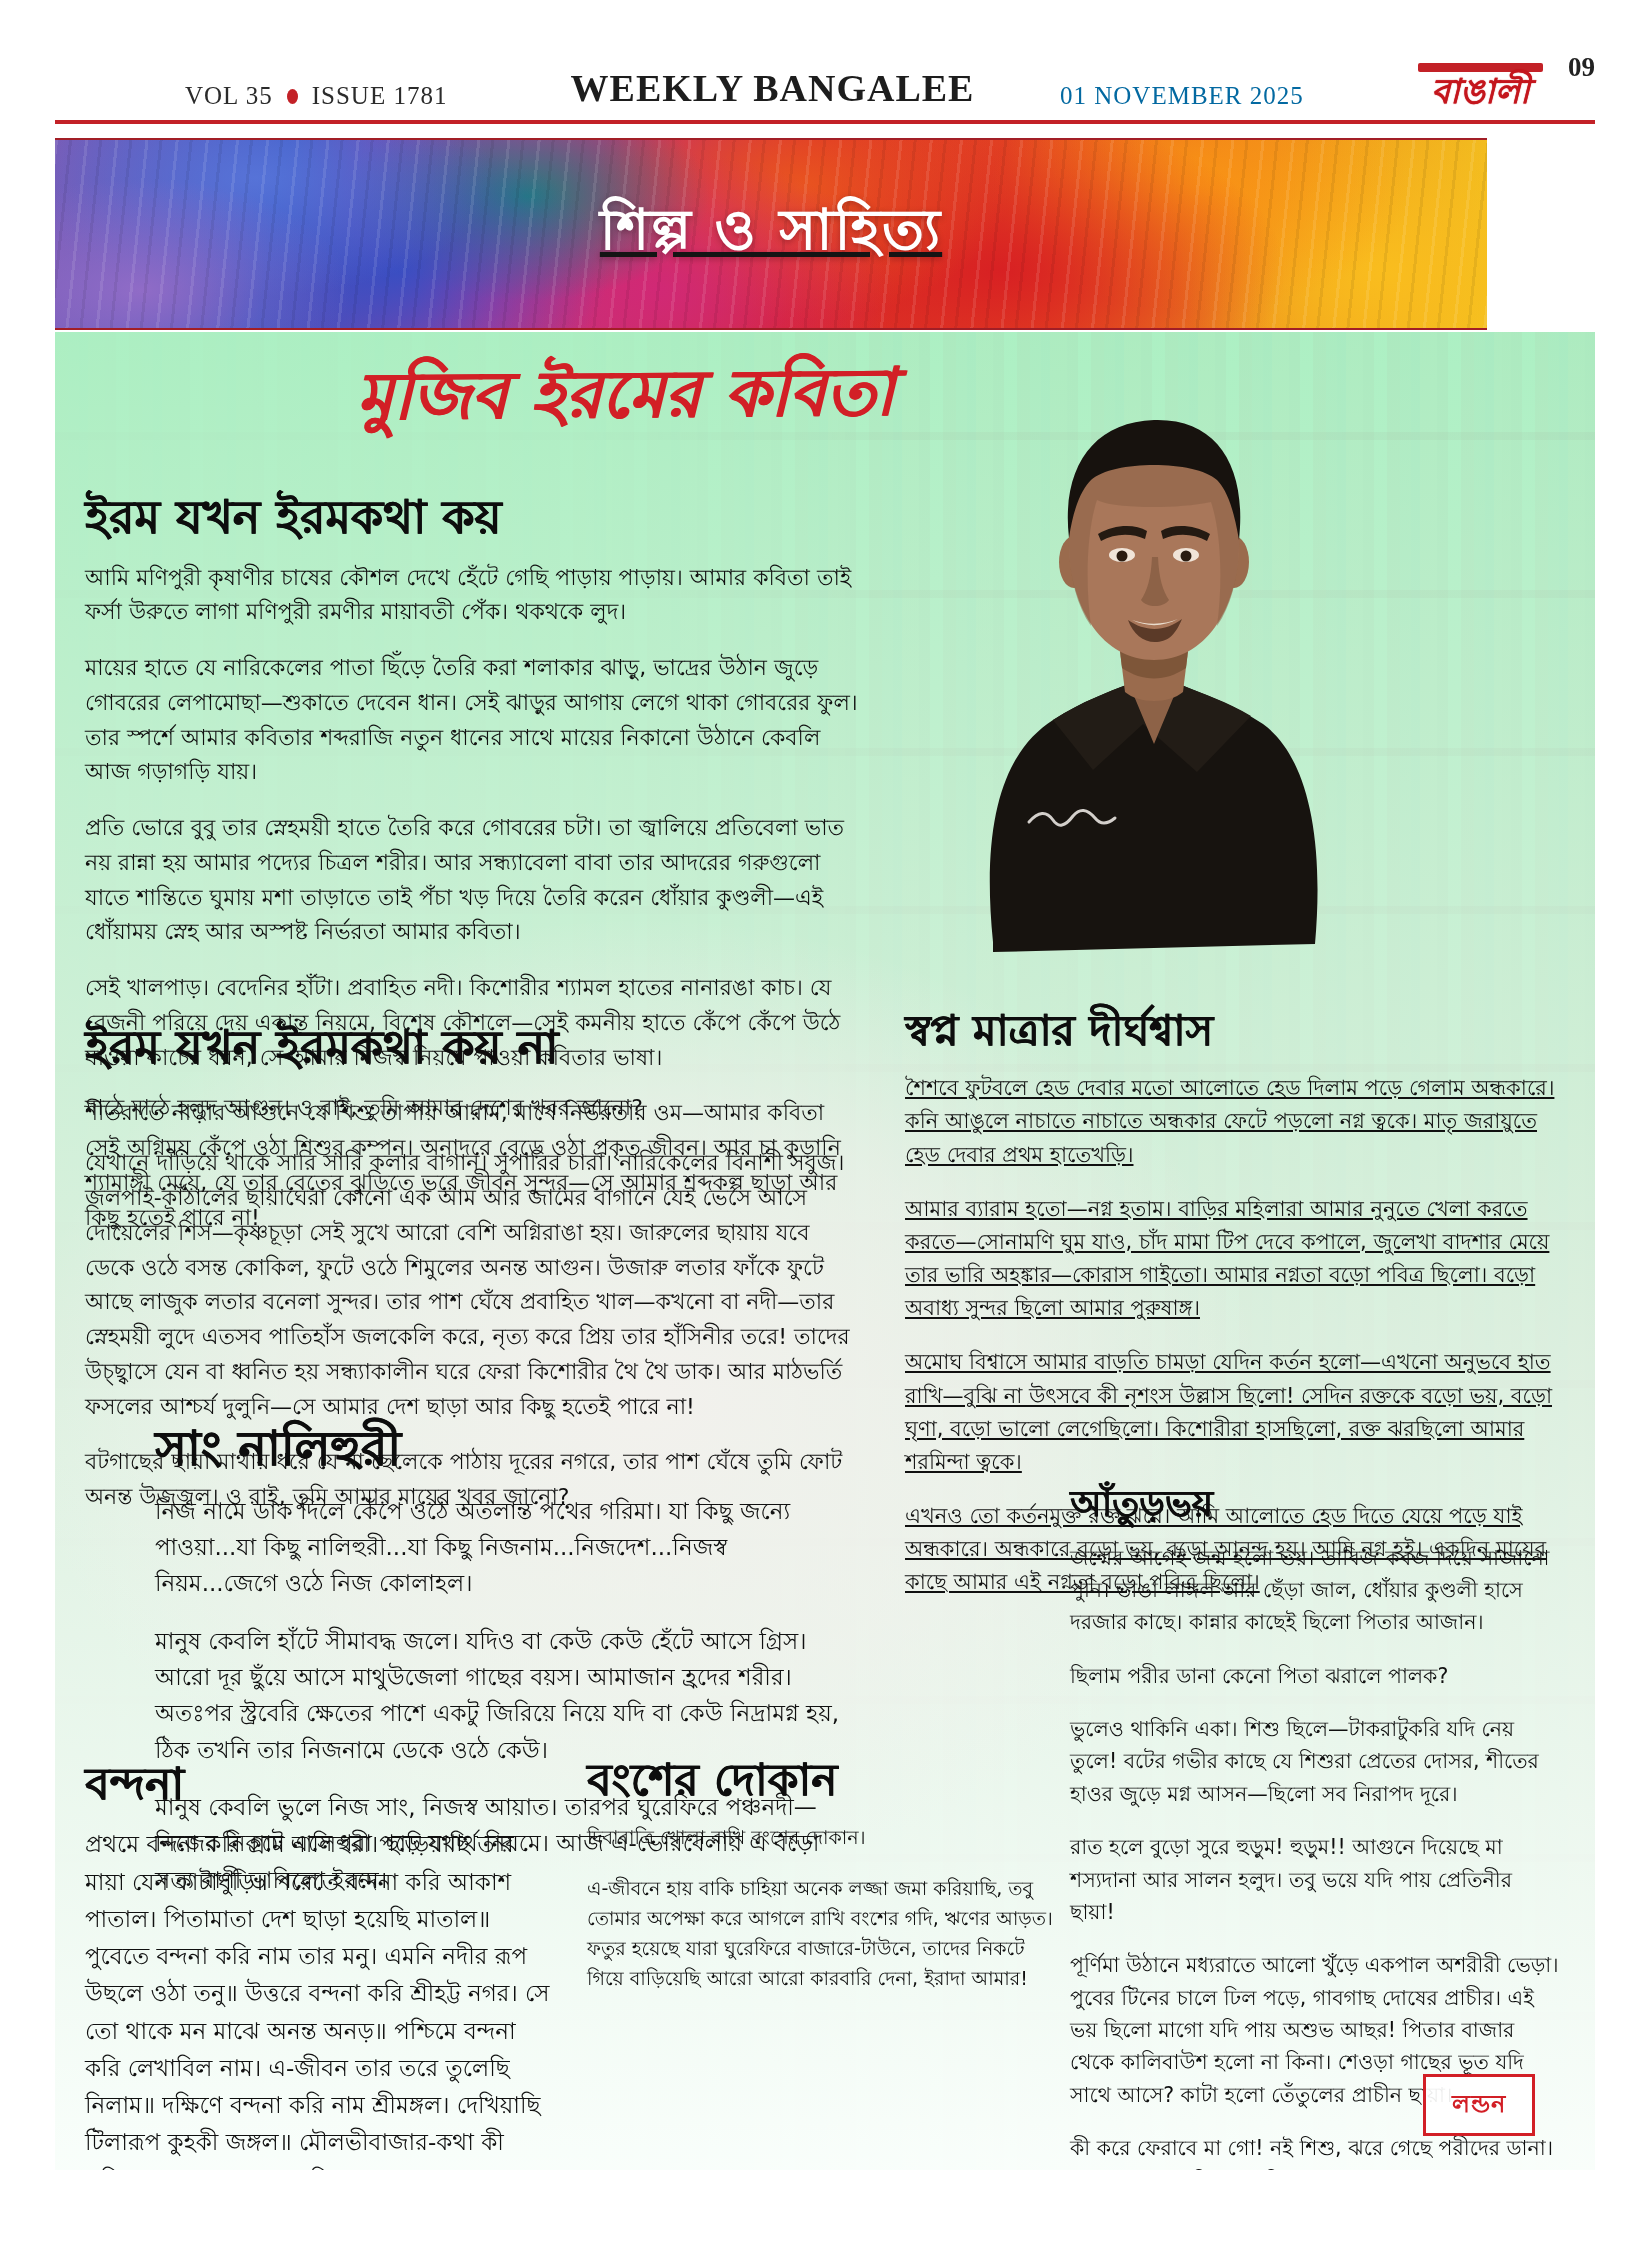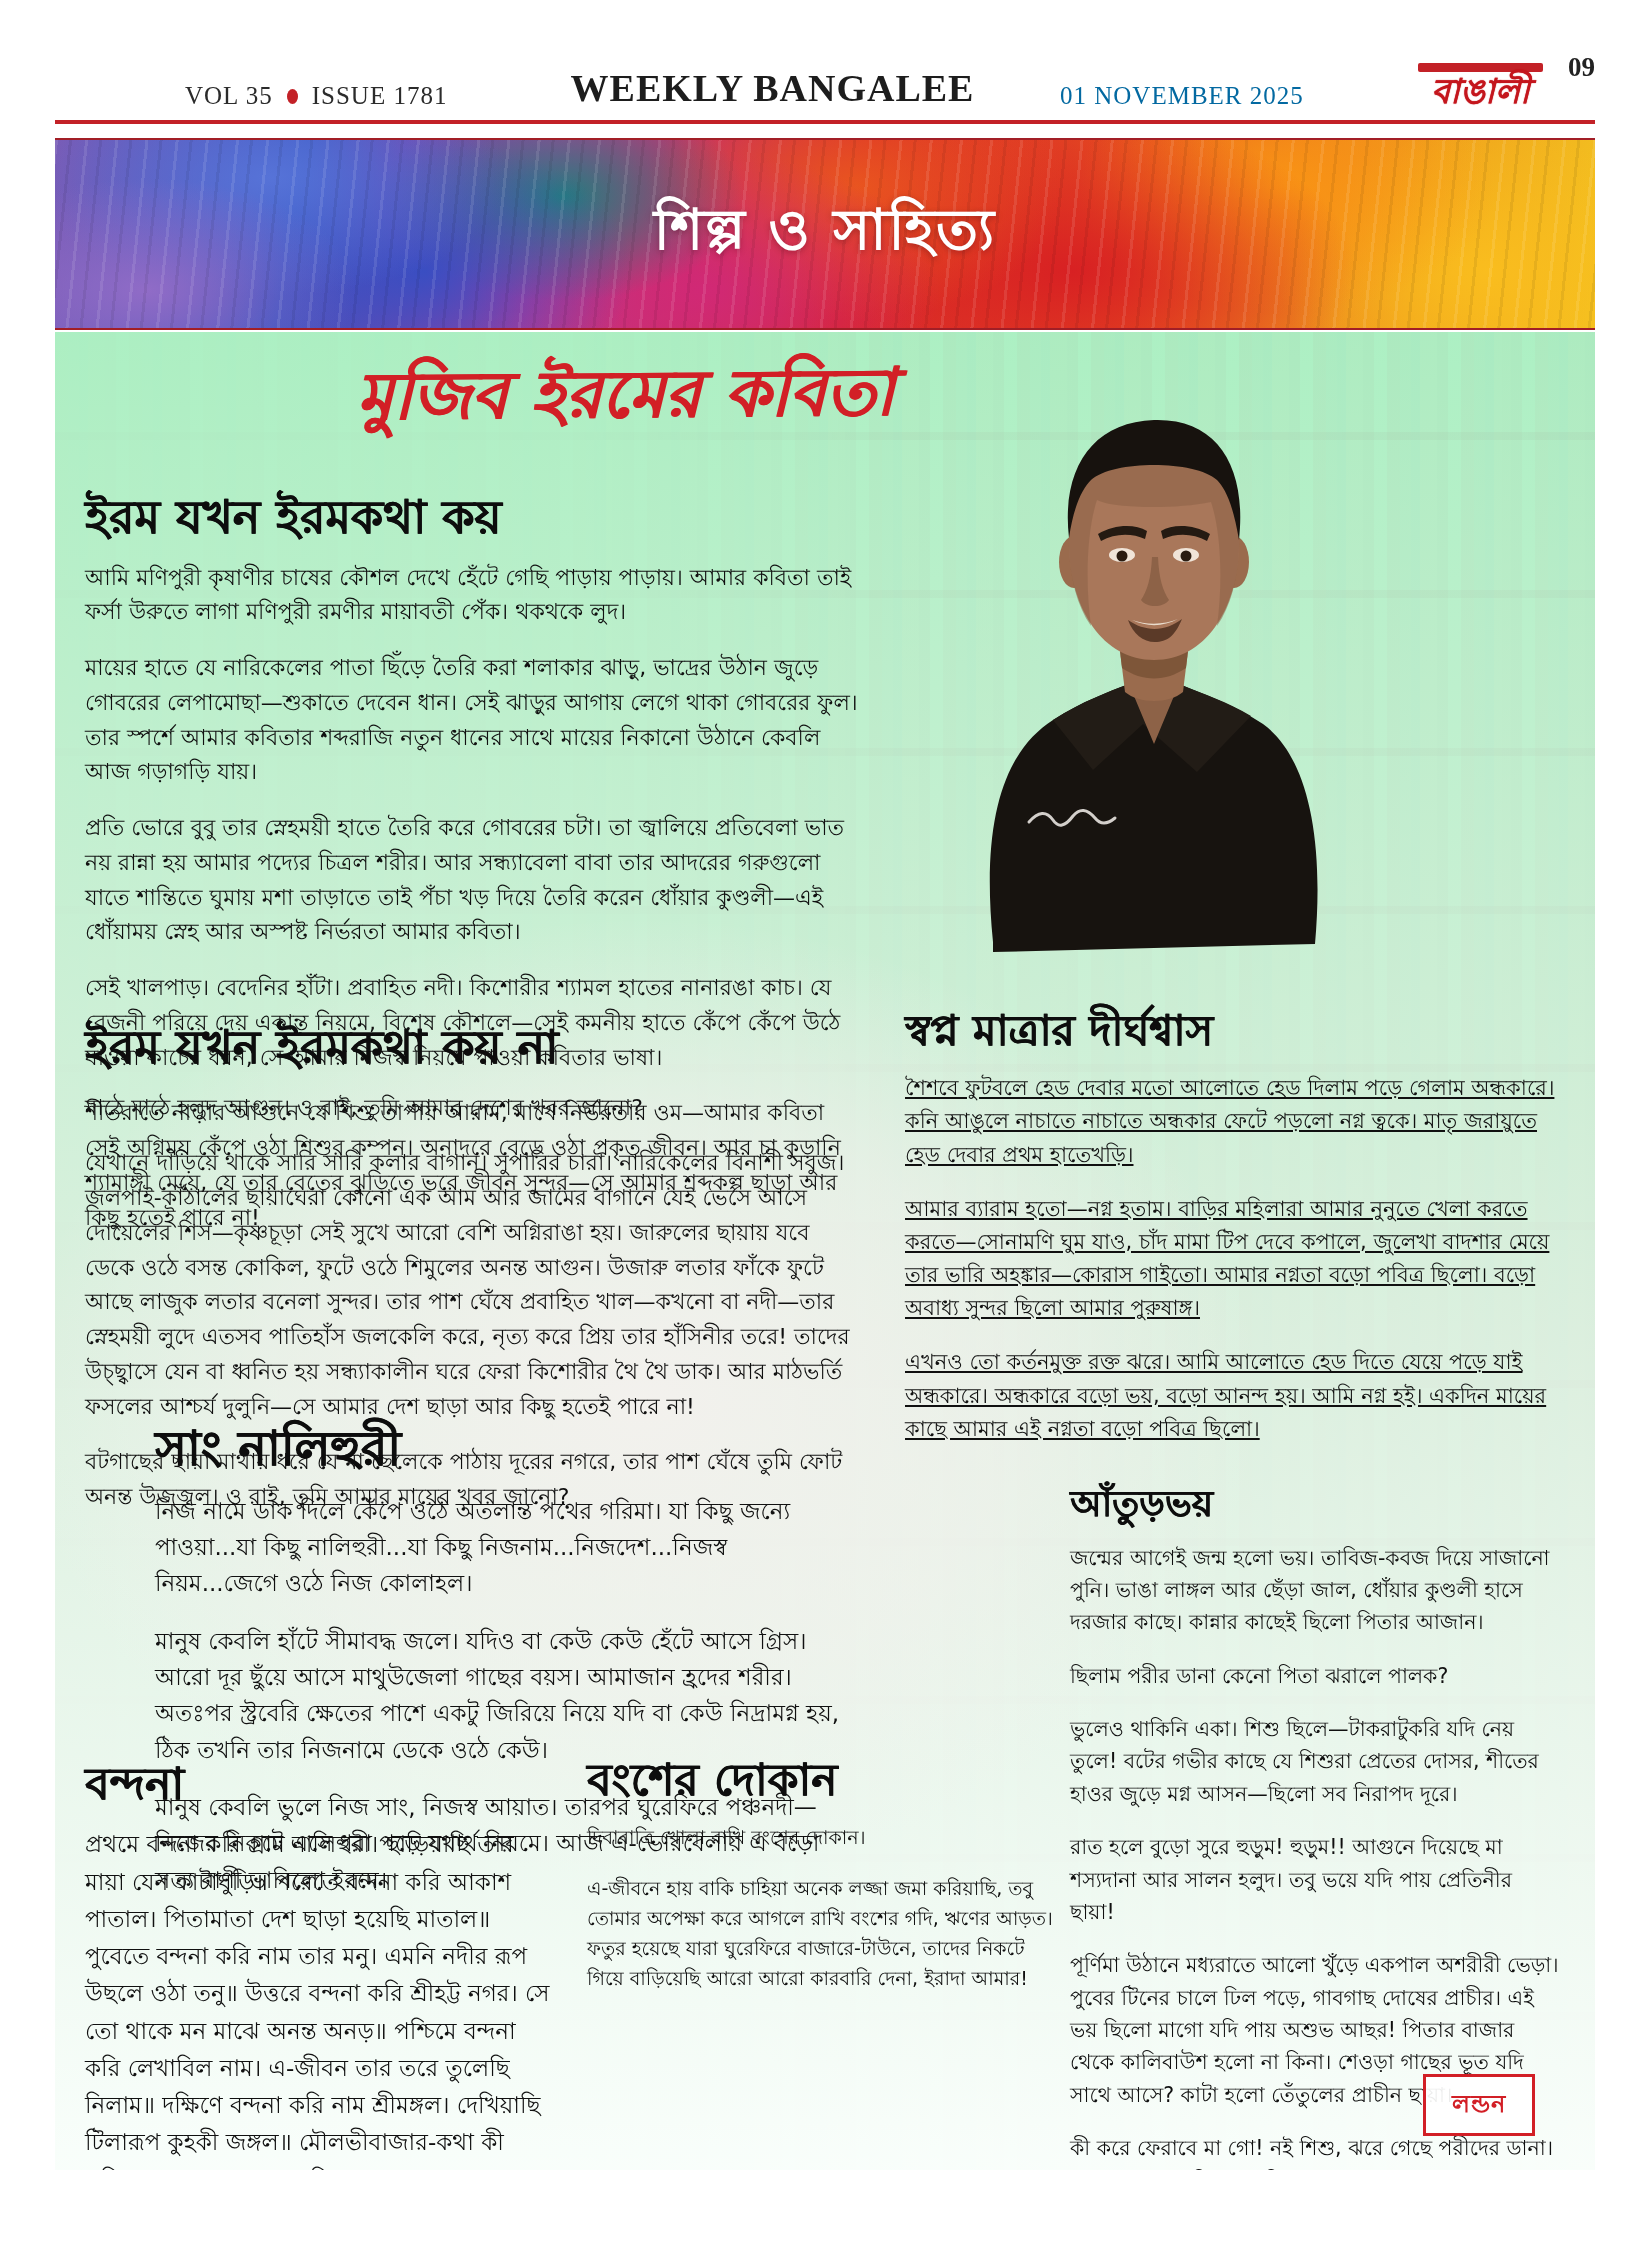--- a/index.html
+++ b/index.html
@@ -28,34 +28,35 @@
   .mh-logo .logo-word {
     color:#c4161d; font-weight:800; font-size:34px; line-height:36px;
     font-style:italic; text-shadow:0 0 1px #c4161d;
   }
   .mh-page { width:52px; text-align:right; font-size:27px; font-weight:700; color:#222; align-self:flex-start; }
 
   .red-rule { position:absolute; left:55px; top:120px; width:1540px; height:4px; background:#c32127; }
 
   
   .banner {
-    position:absolute; left:55px; top:138px; width:1540px; height:192px;
+    position:absolute; left:55px; top:138px; width:1432px; height:192px;
     border-top:2px solid #a21e26; border-bottom:2px solid #a21e26;
     display:flex; align-items:center; justify-content:center;
     background:
       radial-gradient(ellipse 300px 160px at 6% 80%, rgba(150,110,200,.9), rgba(150,110,200,0) 70%),
       radial-gradient(ellipse 340px 170px at 14% 20%, rgba(90,120,220,.85), rgba(90,120,220,0) 70%),
       radial-gradient(ellipse 300px 190px at 24% 70%, rgba(40,80,200,.8), rgba(40,80,200,0) 70%),
       radial-gradient(ellipse 260px 150px at 33% 30%, rgba(0,140,120,.8), rgba(0,140,120,0) 70%),
       radial-gradient(ellipse 340px 200px at 42% 80%, rgba(210,40,120,.9), rgba(210,40,120,0) 70%),
       radial-gradient(ellipse 300px 190px at 52% 25%, rgba(235,90,30,.9), rgba(235,90,30,0) 70%),
       radial-gradient(ellipse 380px 210px at 66% 70%, rgba(215,30,35,.95), rgba(215,30,35,0) 75%),
       radial-gradient(ellipse 300px 180px at 80% 25%, rgba(250,150,20,.95), rgba(250,150,20,0) 70%),
       radial-gradient(ellipse 280px 190px at 93% 70%, rgba(250,190,30,.95), rgba(250,190,30,0) 75%),
       linear-gradient(100deg, #7a5bb5 0%, #3b55c0 16%, #b73a9a 32%, #d8262b 52%, #e8541f 70%, #f0a11c 88%, #f3c220 100%);
+    text-decoration: underline;
   }
   .banner::before {
     content:""; position:absolute; inset:0;
     background:repeating-linear-gradient(96deg,
       rgba(255,255,255,.10) 0 3px, rgba(255,255,255,0) 3px 14px,
       rgba(0,0,0,.07) 14px 17px, rgba(0,0,0,0) 17px 30px);
   }
   .banner-title {
     position:relative; color:#ffffff; font-size:56px; font-weight:800;
     letter-spacing:2px; text-shadow:0 2px 6px rgba(60,0,20,.35);
@@ -238,20 +239,21 @@
     <h2 class="poem-heading">বংশের দোকান</h2>
     <p>দিবারাত্রি খোলা রাখি বংশের দোকান।</p>
     <p>এ-জীবনে হায় বাকি চাহিয়া অনেক লজ্জা জমা করিয়াছি, তবু তোমার অপেক্ষা করে আগলে রাখি বংশের গদি, ঋণের আড়ত। ফতুর হয়েছে যারা ঘুরেফিরে বাজারে-টাউনে, তাদের নিকটে গিয়ে বাড়িয়েছি আরো আরো কারবারি দেনা, ইরাদা আমার!</p>
 
   </section>
 
   <section class="blk poem" id="swapno">
     <h2 class="poem-heading">স্বপ্ন মাত্রার দীর্ঘশ্বাস</h2>
     <p>শৈশবে ফুটবলে হেড দেবার মতো আলোতে হেড দিলাম পড়ে গেলাম অন্ধকারে। কনি আঙুলে নাচাতে নাচাতে অন্ধকার ফেটে পড়লো নগ্ন ত্বকে। মাতৃ জরায়ুতে হেড দেবার প্রথম হাতেখড়ি।</p>
     <p>আমার ব্যারাম হতো—নগ্ন হতাম। বাড়ির মহিলারা আমার নুনুতে খেলা করতে করতে—সোনামণি ঘুম যাও, চাঁদ মামা টিপ দেবে কপালে, জুলেখা বাদশার মেয়ে তার ভারি অহঙ্কার—কোরাস গাইতো। আমার নগ্নতা বড়ো পবিত্র ছিলো। বড়ো অবাধ্য সুন্দর ছিলো আমার পুরুষাঙ্গ।</p>
+    <p>অমোঘ বিশ্বাসে আমার বাড়তি চামড়া যেদিন কর্তন হলো—এখনো অনুভবে হাত রাখি—বুঝি না উৎসবে কী নৃশংস উল্লাস ছিলো! সেদিন রক্তকে বড়ো ভয়, বড়ো ঘৃণা, বড়ো ভালো লেগেছিলো। কিশোরীরা হাসছিলো, রক্ত ঝরছিলো আমার শরমিন্দা ত্বকে।</p>
     <p>এখনও তো কর্তনমুক্ত রক্ত ঝরে। আমি আলোতে হেড দিতে যেয়ে পড়ে যাই অন্ধকারে। অন্ধকারে বড়ো ভয়, বড়ো আনন্দ হয়। আমি নগ্ন হই। একদিন মায়ের কাছে আমার এই নগ্নতা বড়ো পবিত্র ছিলো।</p>
   </section>
 
   <section class="blk poem" id="atur">
     <h2 class="poem-heading">আঁতুড়ভয়</h2>
     <p>জন্মের আগেই জন্ম হলো ভয়। তাবিজ-কবজ দিয়ে সাজানো পুনি। ভাঙা লাঙ্গল আর ছেঁড়া জাল, ধোঁয়ার কুণ্ডলী হাসে দরজার কাছে। কান্নার কাছেই ছিলো পিতার আজান।</p>
     <p>ছিলাম পরীর ডানা কেনো পিতা ঝরালে পালক?</p>
     <p>ভুলেও থাকিনি একা। শিশু ছিলে—টাকরাটুকরি যদি নেয় তুলে! বটের গভীর কাছে যে শিশুরা প্রেতের দোসর, শীতের হাওর জুড়ে মগ্ন আসন—ছিলো সব নিরাপদ দূরে।</p>
     <p>রাত হলে বুড়ো সুরে হুড়ুম! হুড়ুম!! আগুনে দিয়েছে মা শস্যদানা আর সালন হলুদ। তবু ভয়ে যদি পায় প্রেতিনীর ছায়া!</p>
     <p>পূর্ণিমা উঠানে মধ্যরাতে আলো খুঁড়ে একপাল অশরীরী ভেড়া। পুবের টিনের চালে ঢিল পড়ে, গাবগাছ দোষের প্রাচীর। এই ভয় ছিলো মাগো যদি পায় অশুভ আছর! পিতার বাজার থেকে কালিবাউশ হলো না কিনা। শেওড়া গাছের ভূত যদি সাথে আসে? কাটা হলো তেঁতুলের প্রাচীন ছায়া।</p>

